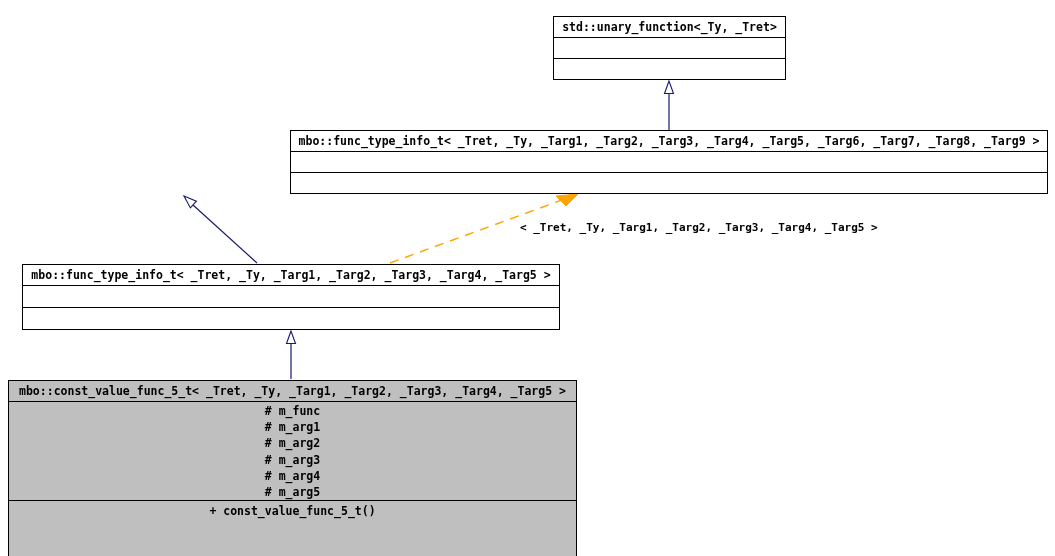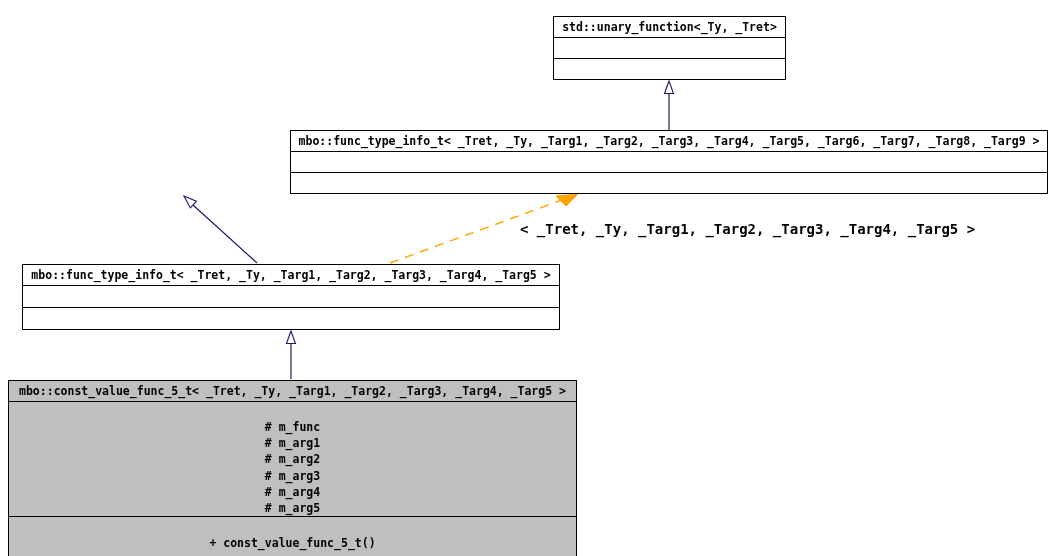--- a/index.html
+++ b/index.html
@@ -27,25 +27,25 @@
   .n-fti5       {left:22px; top:264px;width:538px;height:66px;}
   .n-const5     {left:8px;  top:380px;width:569px;height:182px;background:#bfbfbf;}
   .n-const5 .attrs{
     flex:0 0 98px;border-top:1px solid #000000;
     text-align:center;padding-top:1px;box-sizing:border-box;
   }
   .n-const5 .methods{
     flex:1 1 auto;border-top:1px solid #000000;
     text-align:center;padding-top:2px;box-sizing:border-box;
   }
-  .block{display:inline-block;text-align:left;margin-top:16px;}
+  .block{display:inline-block;text-align:left;}
   .line{height:16.2px;line-height:16.2px;white-space:nowrap;}
   .edge-label{
     position:absolute;left:520px;top:221px;
-    font-weight:bold;font-size:14px;white-space:nowrap;
+    font-weight:bold;font-size:11px;white-space:nowrap;
   }
 </style>
 </head>
 <body>
 
 <div class="canvas">
 
   <svg class="edges" viewBox="0 0 1055 556" xmlns="http://www.w3.org/2000/svg">
 
     <g>

